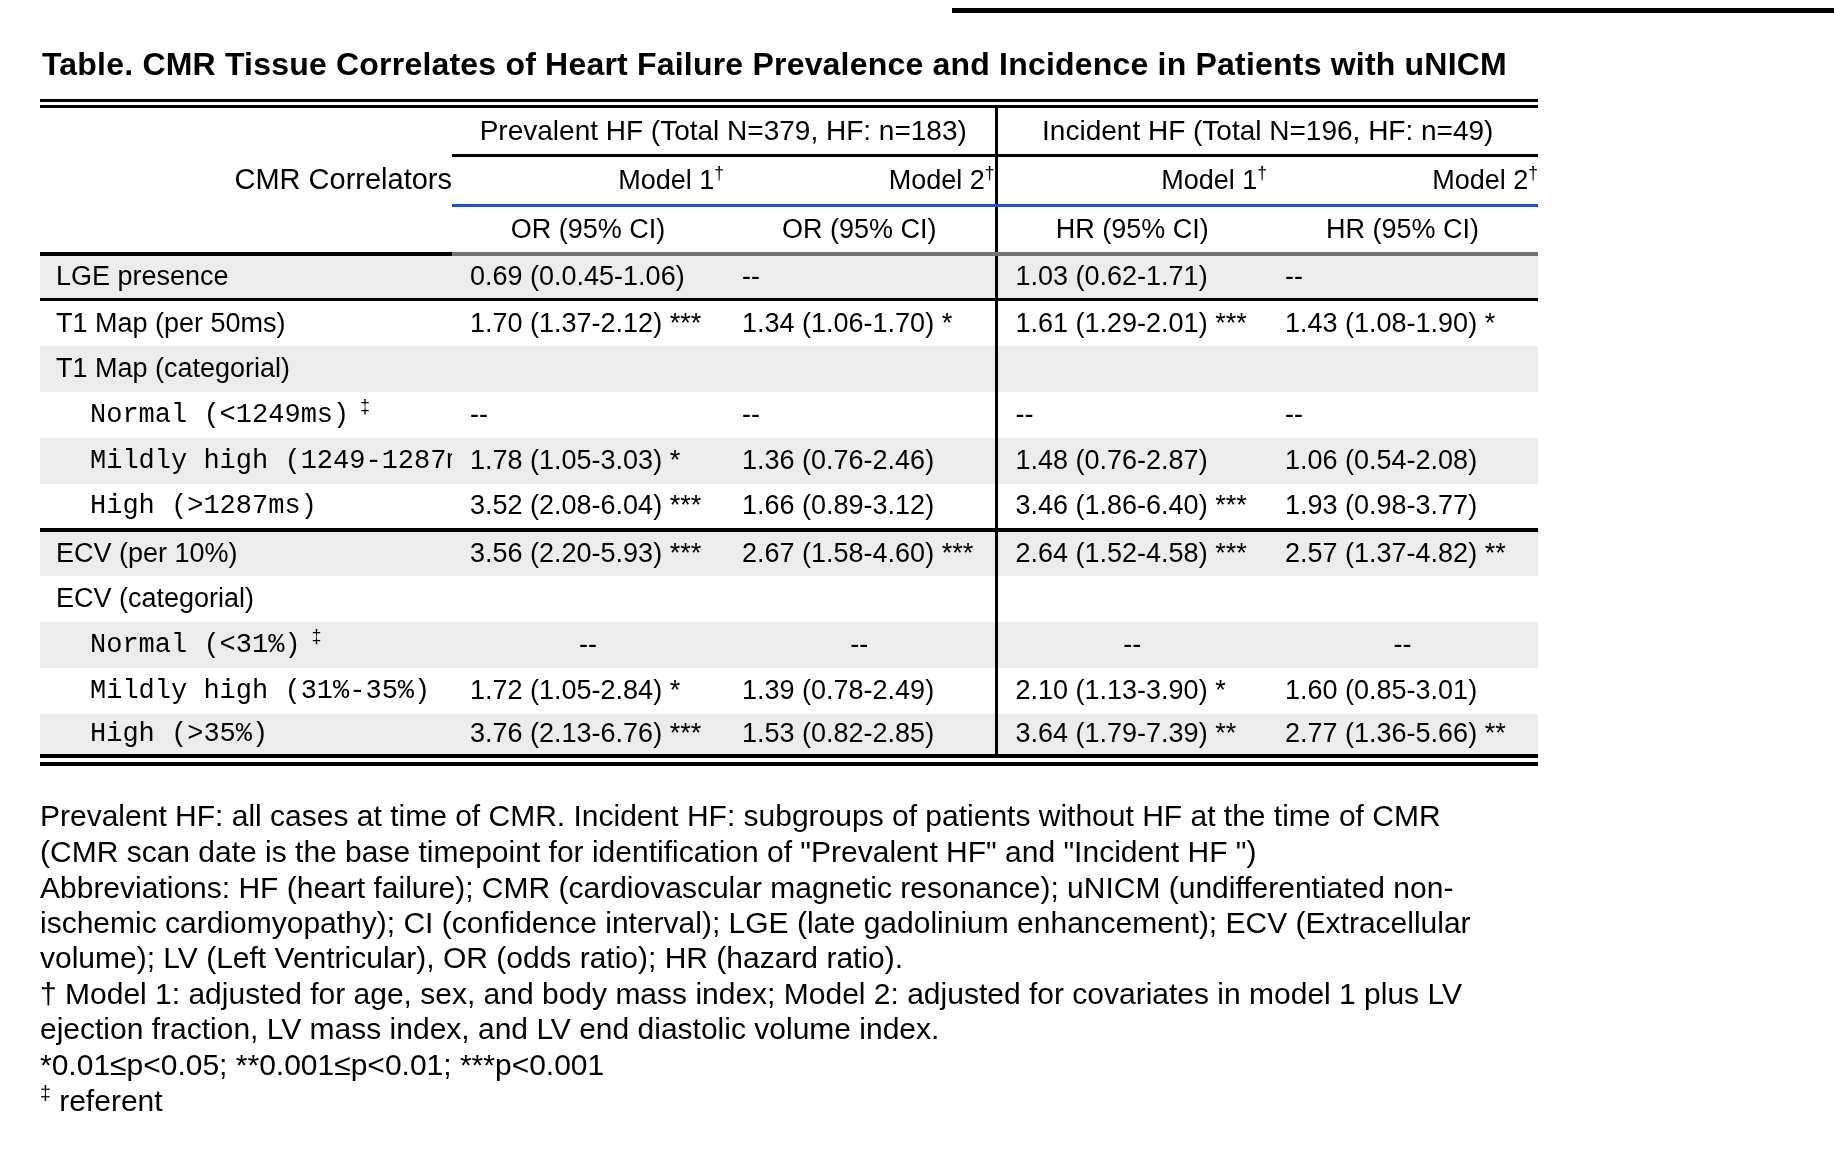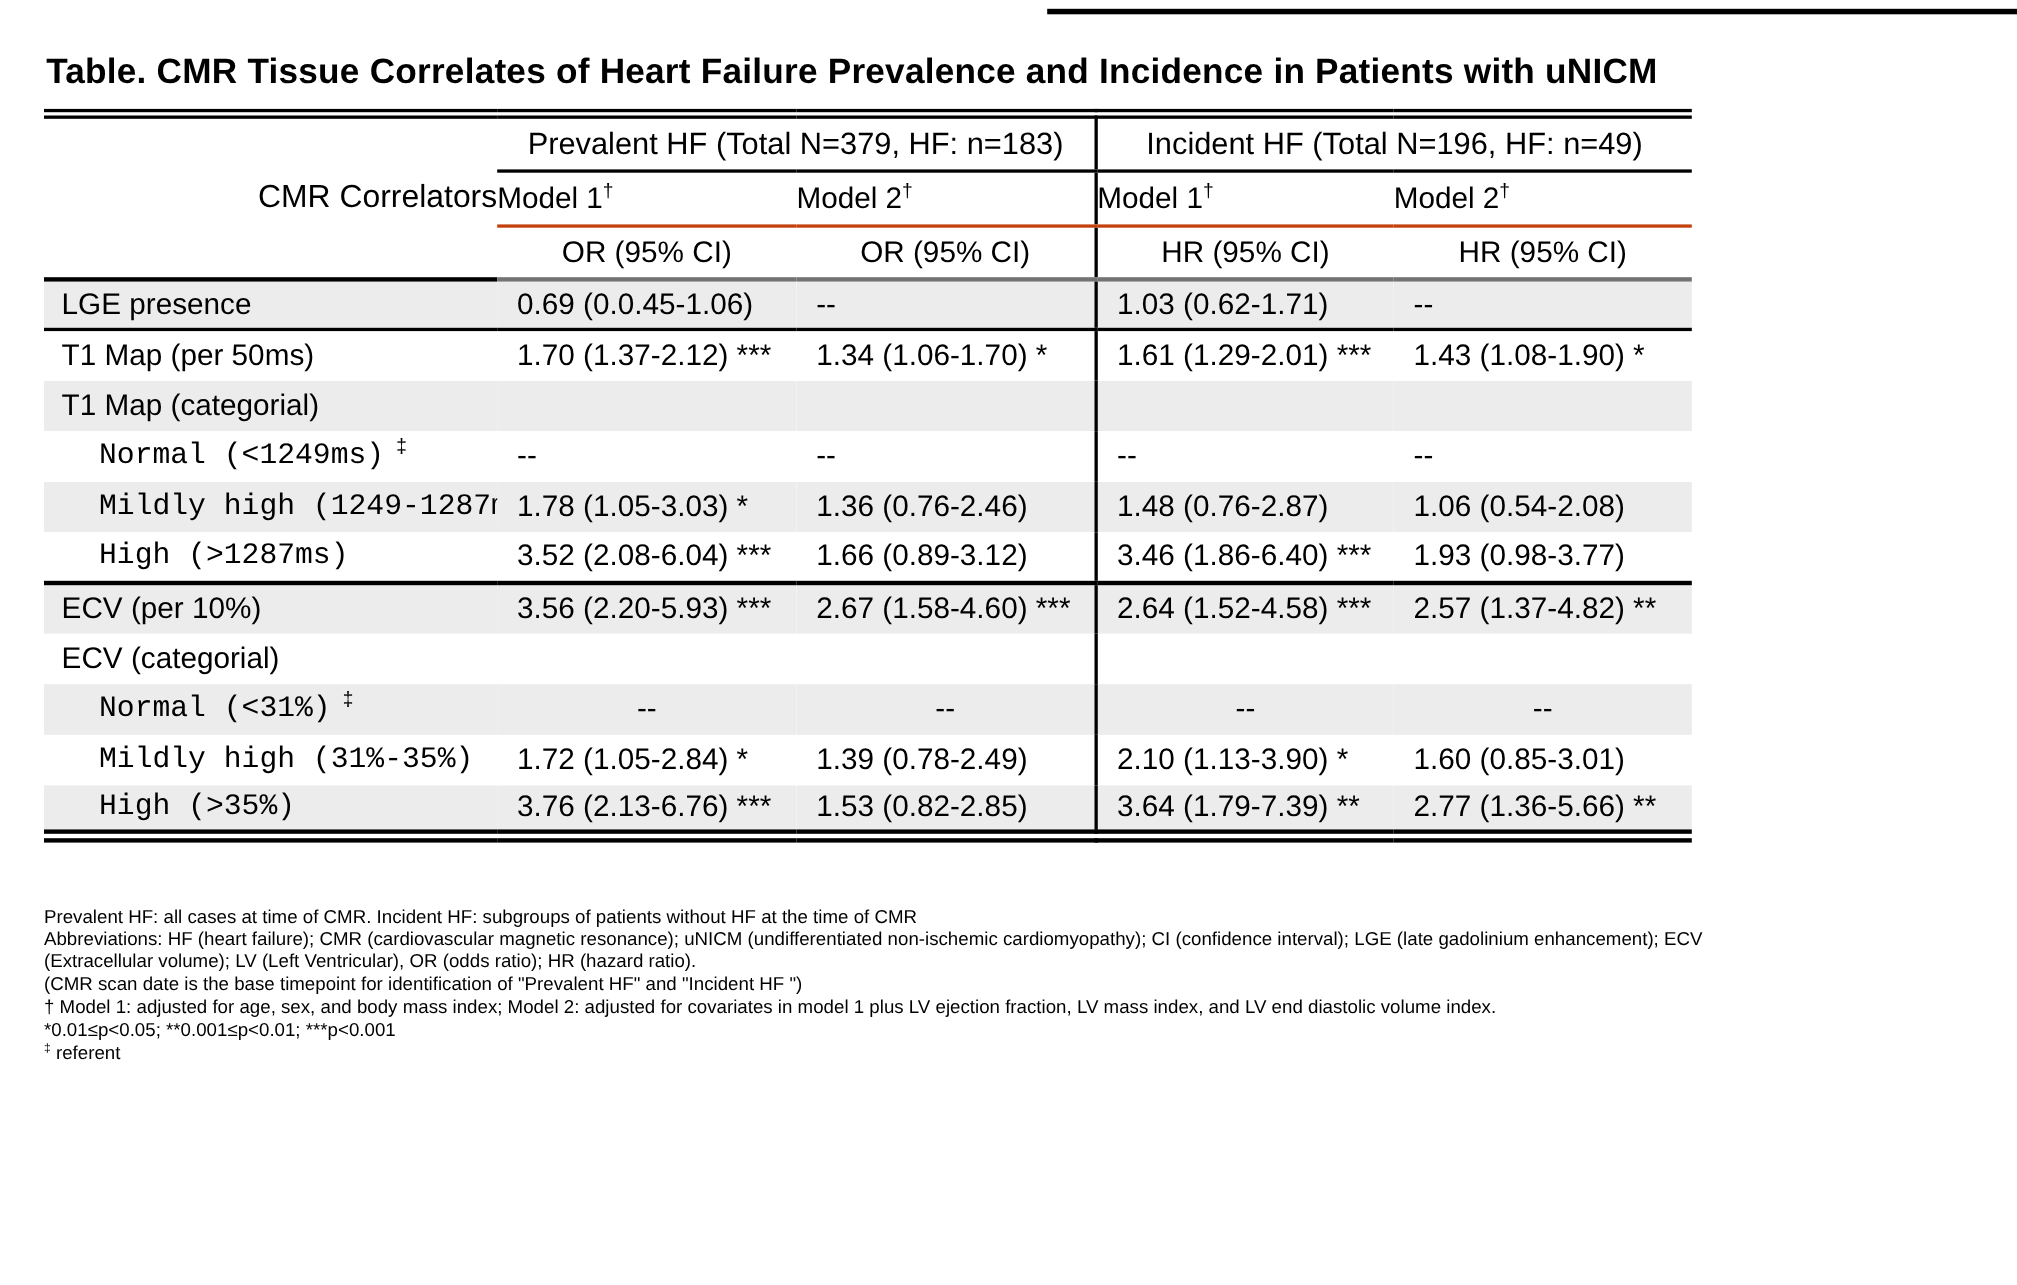--- a/index.html
+++ b/index.html
@@ -49,23 +49,23 @@
   th.group {
     font-weight: bold;
     font-size: 28px;
     text-align: center;
     height: 52px;
     border-bottom: 3px solid #000;
     margin-top: 12px;
   }
   th.model {
     font-weight: bold;
-    text-align: left;
+    text-align: right;
     height: 50px;
-    border-bottom: 3px solid #c2410c;
+    border-bottom: 3px solid #1d4ed8;
   }
   th.measure {
     font-weight: bold;
     text-align: center;
     height: 48px;
     border-bottom: 4px solid #737373;
   }
   sup { font-size: 65%; vertical-align: super; line-height: 0; }
   .vline { border-left: 3px solid #000; }
   
@@ -73,23 +73,23 @@
   tbody td.rowlabel { text-align: left; padding-left: 16px; }
   tbody td.rowlabel.indent { padding-left: 50px; font-family: Liberation Mono, monospace; }
   tbody td.val { text-align: left; padding-left: 18px; }
   tbody td.val.center { text-align: center; padding-left: 0; }
   .b { font-weight: bold; }
   tr.shade td { background: #ececec; }
   tr.rule-thin td { border-bottom: 3px solid #000; }
   tr.rule-thick td { border-bottom: 4px solid #000; }
   
   .footnotes {
-    margin-top: 58px;
+    margin-top: 32px;
     width: 1520px;
-    font-size: 17px;
+    font-size: 30px;
     line-height: 1.17;
   }
   .footnotes p { margin: 0 0 1px 0; }
 </style>
 </head>
 <body>
 
 <div class="top-edge-line"></div>
 
 <h1 class="doc-title">Table. CMR Tissue Correlates of Heart Failure Prevalence and Incidence in Patients with uNICM</h1>
@@ -197,18 +197,18 @@
         <td class="val b">3.76 (2.13-6.76) ***</td>
         <td class="val">1.53 (0.82-2.85)</td>
         <td class="val b vline">3.64 (1.79-7.39) **</td>
         <td class="val b">2.77 (1.36-5.66) **</td>
       </tr>
     </tbody>
 </table>
 
 <div class="footnotes">
   <p>Prevalent HF: all cases at time of CMR. Incident HF: subgroups of patients without HF at the time of CMR</p>
+  <p>(CMR scan date is the base timepoint for identification of "Prevalent HF" and "Incident HF ")</p>
   <p>Abbreviations: HF (heart failure); CMR (cardiovascular magnetic resonance); uNICM (undifferentiated non-ischemic cardiomyopathy); CI (confidence interval); LGE (late gadolinium enhancement); ECV (Extracellular volume); LV (Left Ventricular), OR (odds ratio); HR (hazard ratio).</p>
-  <p>(CMR scan date is the base timepoint for identification of "Prevalent HF" and "Incident HF ")</p>
   <p>† Model 1:  adjusted for age, sex, and body mass index; Model 2: adjusted for covariates in model 1 plus LV ejection fraction, LV mass index, and LV end diastolic volume index.</p>
   <p>*0.01≤p&lt;0.05; **0.001≤p&lt;0.01; ***p&lt;0.001</p>
   <p><sup>‡</sup><span> referent</span></p>
 </div>
 
 </body></html>

